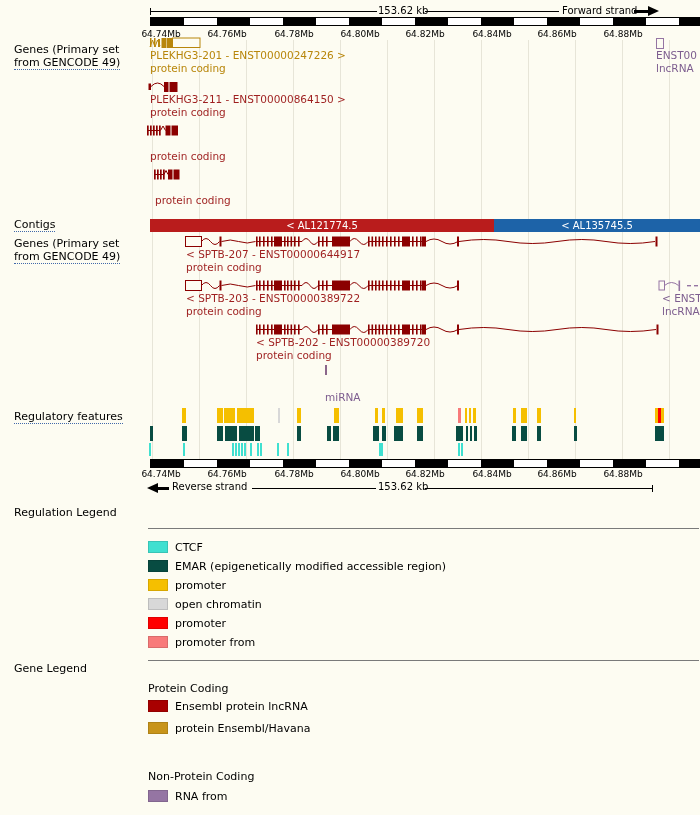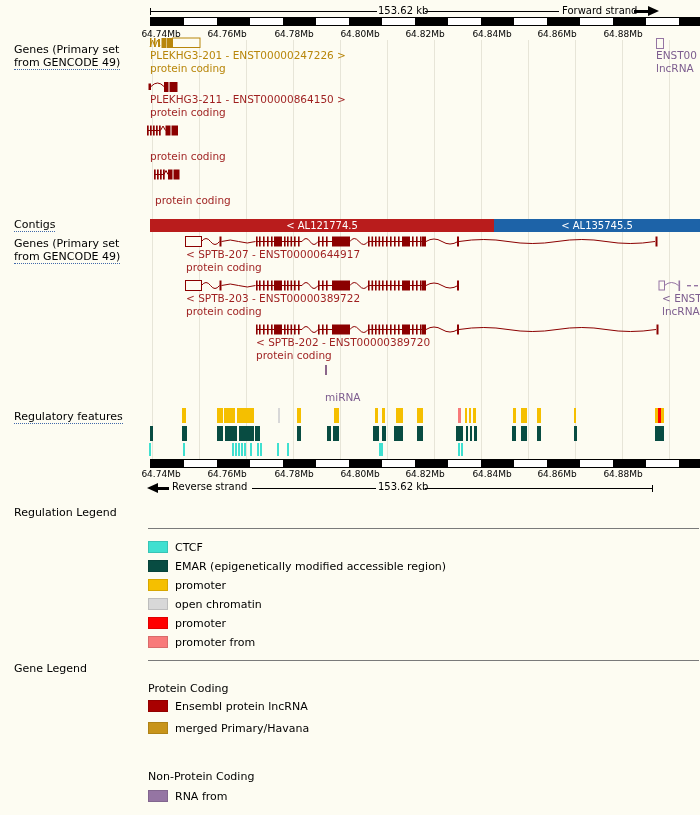--- a/index.html
+++ b/index.html
@@ -380,21 +380,21 @@
   <div>
     <div class="legend-rule" style="top:660px;"></div>
     <div class="legend-title" style="top:662px;">Gene Legend</div>
     <div class="legend-header" style="top:682px;">Protein Coding</div>
     <div class="legend-row" style="top:700px;">
       <span class="legend-swatch" style="background-color: rgb(168, 0, 0);"></span>
       <span class="legend-label">Ensembl protein lncRNA</span>
     </div>
     <div class="legend-row" style="top:722px;">
       <span class="legend-swatch" style="background-color: rgb(200, 148, 26);"></span>
-      <span class="legend-label">merged Primary/Havana</span>
+      <span class="legend-label">protein Ensembl/Havana</span>
     </div>
     <div class="legend-header" style="top:770px;">Non-Protein Coding</div>
     <div class="legend-row" style="top:790px;">
       <span class="legend-swatch" style="background-color: rgb(149, 117, 163);"></span>
       <span class="legend-label">RNA from</span>
     </div>
   </div>
 
 </div>
 

